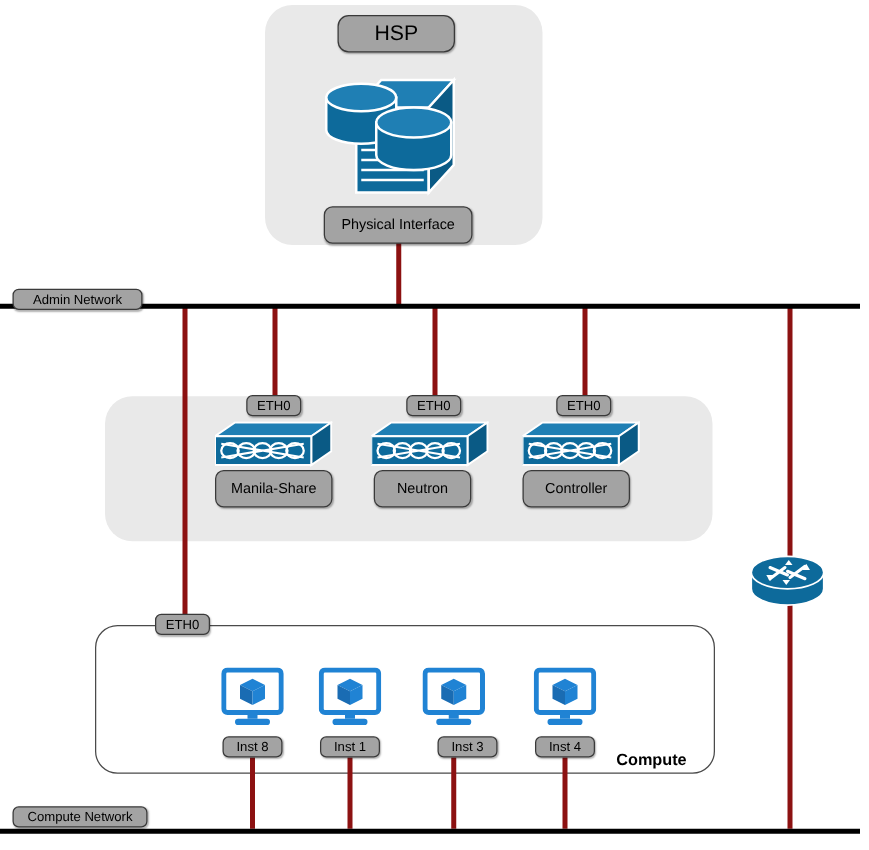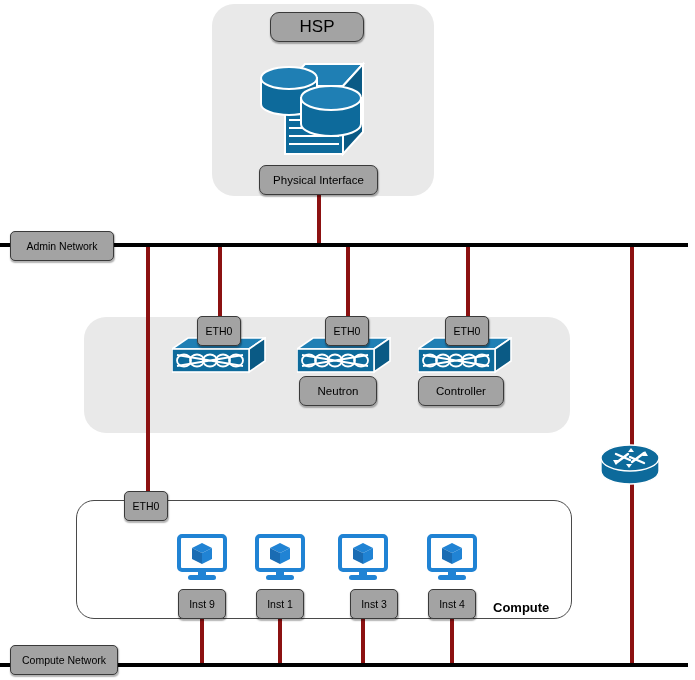--- a/index.html
+++ b/index.html
@@ -28,21 +28,21 @@
     font-weight: normal;
     text-align: center;
     white-space: nowrap;
     display: flex;
     align-items: center;
     justify-content: center;
     box-sizing: border-box;
     box-shadow: 0.8px 1.2px 1.4px rgba(0,0,0,0.30);
     z-index: 40;
   }
-  .pill.small  { font-size: 10.5px; height: 30px; border-radius: 5px; border-width: 1.2px; }
+  .pill.small  { font-size: 10.5px; height: 17px; border-radius: 5px; border-width: 1.2px; }
   .pill.medium { font-size: 11.5px; height: 30px; }
   .pill.big    { font-size: 17px;  height: 30px; border-radius: 9px; }
 
   
   .gray-panel {
     position: absolute;
     background: #e9e9e9;
     border-radius: 22px;
     z-index: 5;
   }
@@ -157,20 +157,21 @@
       <g fill="none" stroke="#ffffff" stroke-width="1.8">
         <ellipse cx="12" cy="23.5" rx="7" ry="6"></ellipse>
         <ellipse cx="25" cy="23.5" rx="7" ry="6"></ellipse>
         <ellipse cx="38" cy="23.5" rx="7" ry="6"></ellipse>
         <ellipse cx="51" cy="23.5" rx="7" ry="6"></ellipse>
         <ellipse cx="64" cy="23.5" rx="7" ry="6"></ellipse>
         <path d="M5,29 L71,18 M5,18 L71,29"></path>
       </g>
     </svg>
   </div>
+  <div class="pill medium" style="left:172px; top:376px; width:94px;">Manila-Share</div>
 
   <div class="pill small" style="left:325px; top:316px; width:44px;">ETH0</div>
   <div class="icon" style="left:297px; top:337px;">
     <svg width="94" height="38" viewBox="0 0 94 38">
       <polygon points="0,12 16,1 93,1 77,12" fill="#1f7fb4" stroke="#ffffff" stroke-width="1.6"></polygon>
       <polygon points="77,12 93,1 93,24 77,35" fill="#0a5a85" stroke="#ffffff" stroke-width="1.6"></polygon>
       <rect x="0" y="12" width="77" height="23" fill="#0d6a9b" stroke="#ffffff" stroke-width="1.6"></rect>
       <g fill="none" stroke="#ffffff" stroke-width="1.8">
         <ellipse cx="12" cy="23.5" rx="7" ry="6"></ellipse>
         <ellipse cx="25" cy="23.5" rx="7" ry="6"></ellipse>
@@ -231,21 +232,21 @@
       <rect x="2" y="2" width="46" height="34" rx="3" fill="none" stroke="#2083d4" stroke-width="4"></rect>
       <rect x="21" y="36" width="8" height="5" fill="#2083d4"></rect>
       <rect x="11" y="41" width="28" height="5" rx="2.5" fill="#2083d4"></rect>
       <g>
         <polygon points="25,9 35,14 25,19 15,14" fill="#2083d4"></polygon>
         <polygon points="15,14 25,19 25,30 15,25" fill="#1a6cb3"></polygon>
         <polygon points="35,14 25,19 25,30 35,25" fill="#2083d4"></polygon>
       </g>
     </svg>
   </div>
-  <div class="pill small" style="left:178px; top:589px; width:48px;">Inst 9</div>
+  <div class="pill small" style="left:178px; top:589px; width:48px;">Inst 8</div>
   <div class="vlink" style="left:200px; top:606px; height:57px;"></div>
 
   <div class="icon" style="left:255px; top:534px;">
     <svg width="50" height="48" viewBox="0 0 50 48">
       <rect x="2" y="2" width="46" height="34" rx="3" fill="none" stroke="#2083d4" stroke-width="4"></rect>
       <rect x="21" y="36" width="8" height="5" fill="#2083d4"></rect>
       <rect x="11" y="41" width="28" height="5" rx="2.5" fill="#2083d4"></rect>
       <g>
         <polygon points="25,9 35,14 25,19 15,14" fill="#2083d4"></polygon>
         <polygon points="15,14 25,19 25,30 15,25" fill="#1a6cb3"></polygon>

